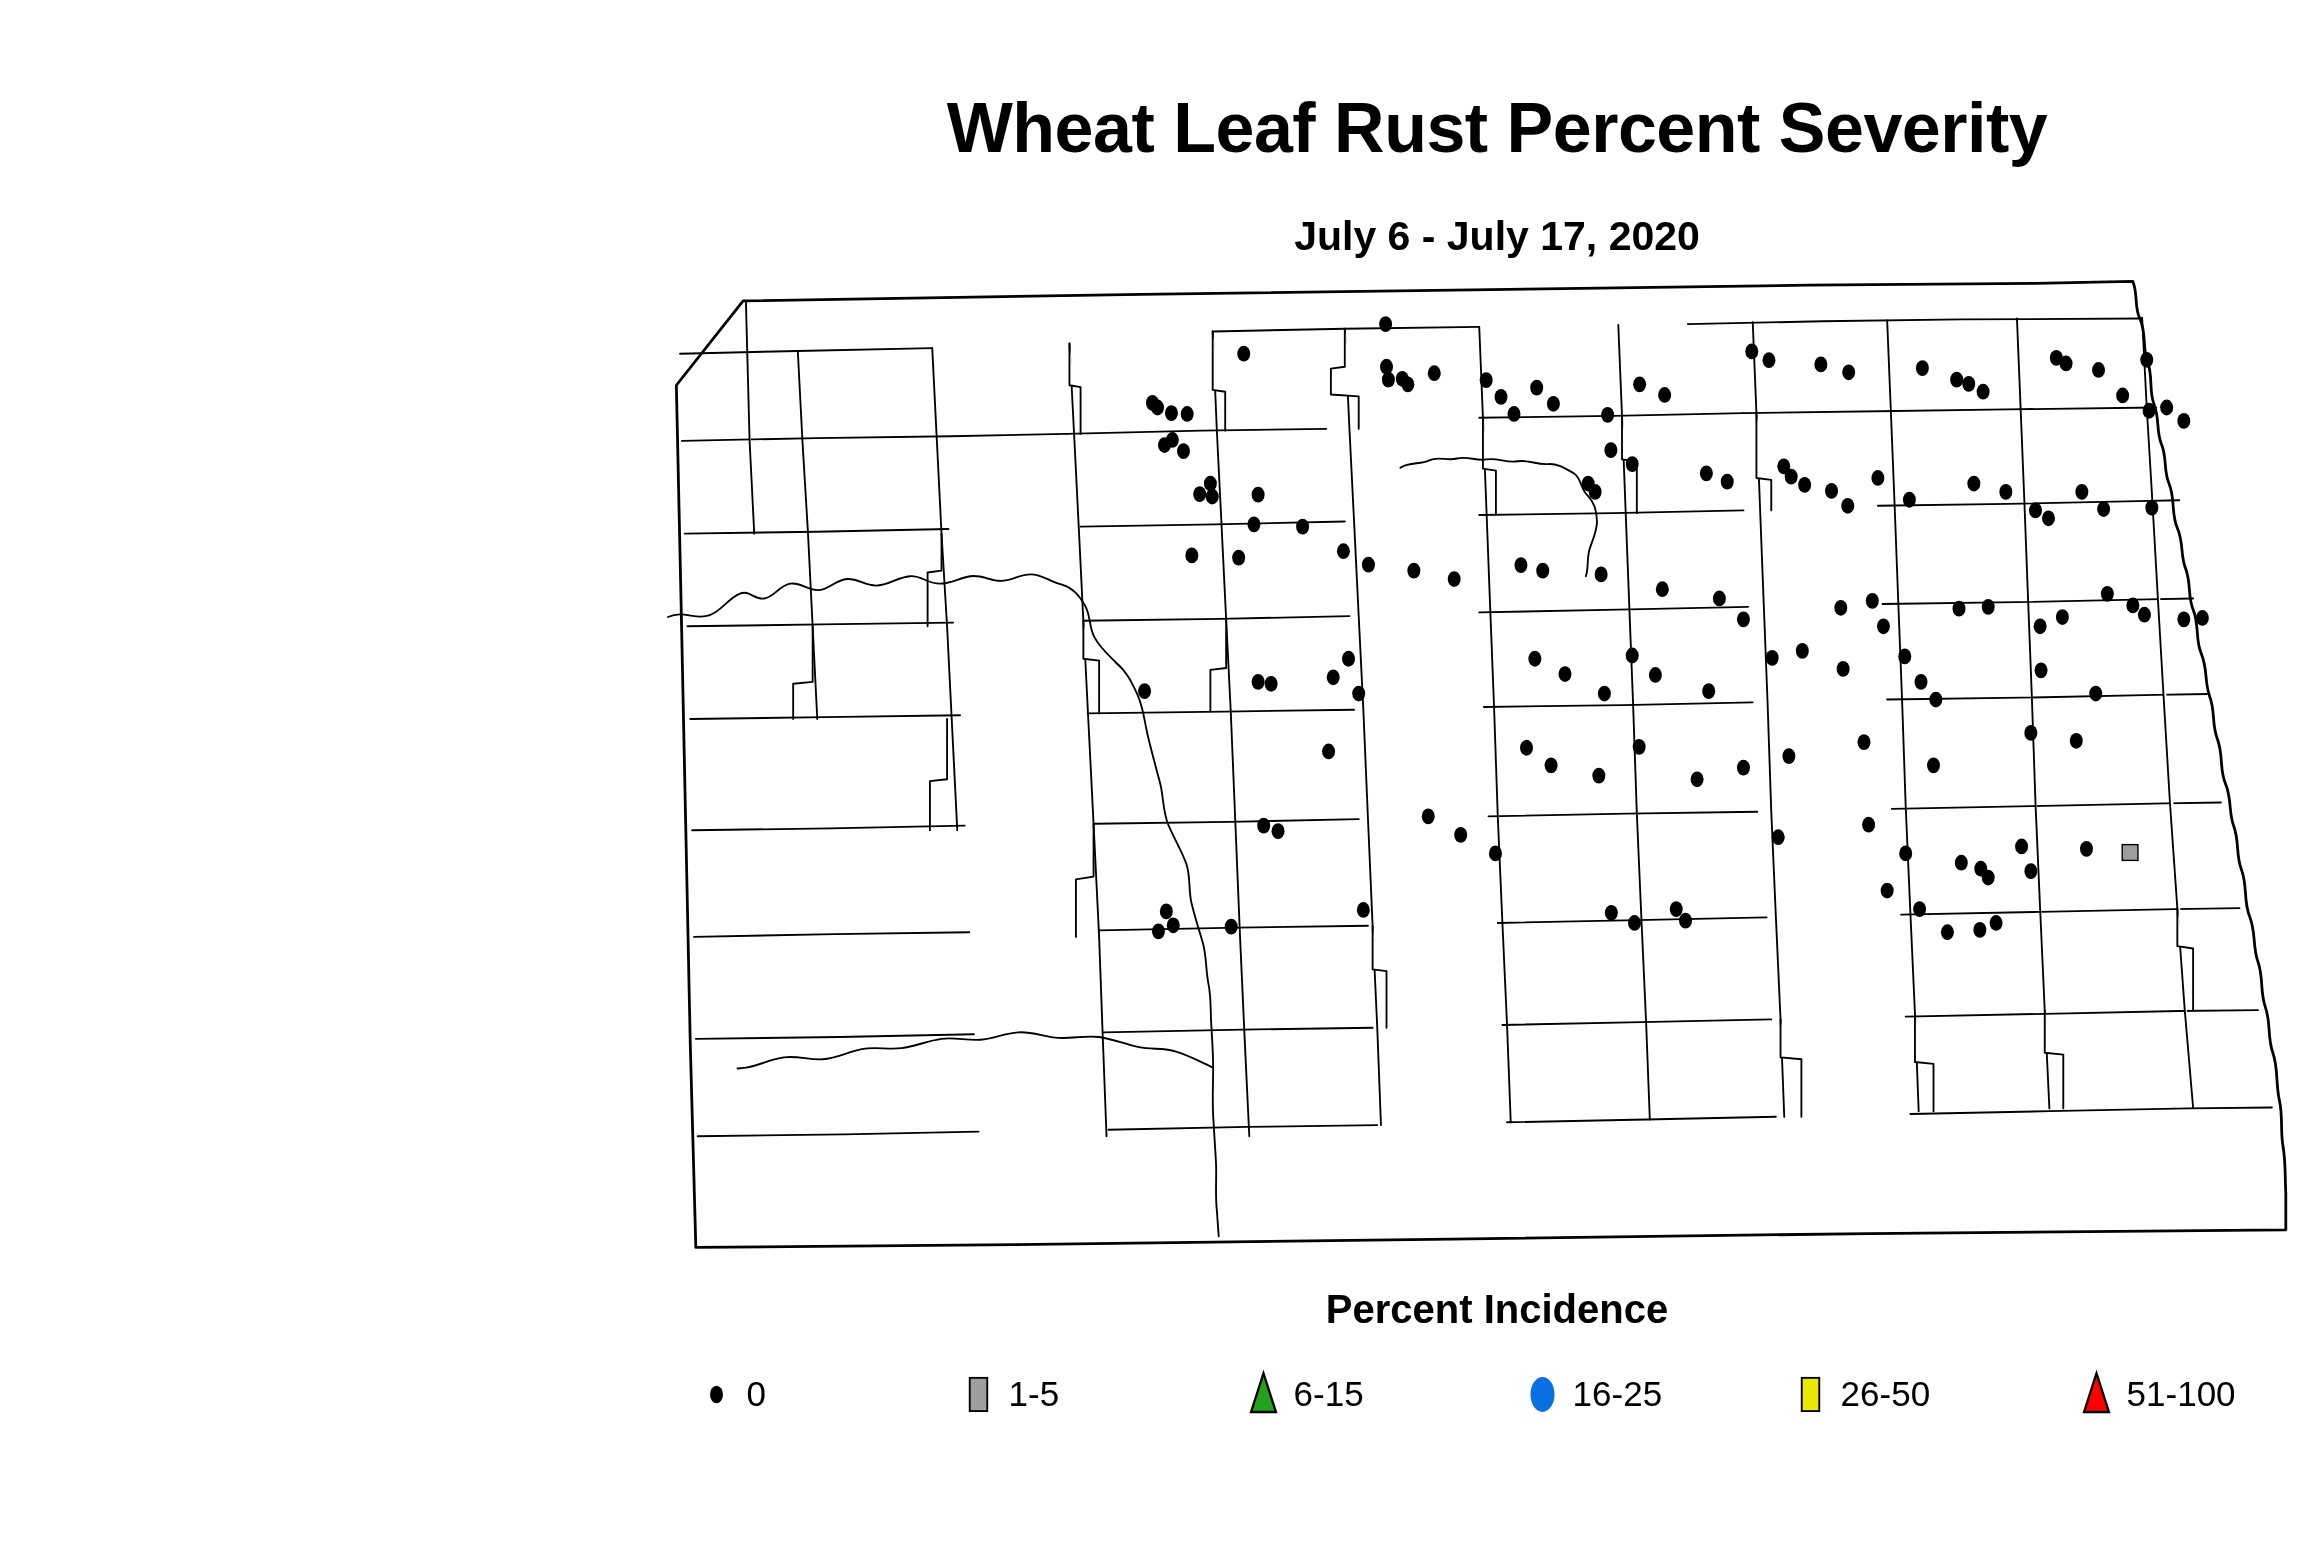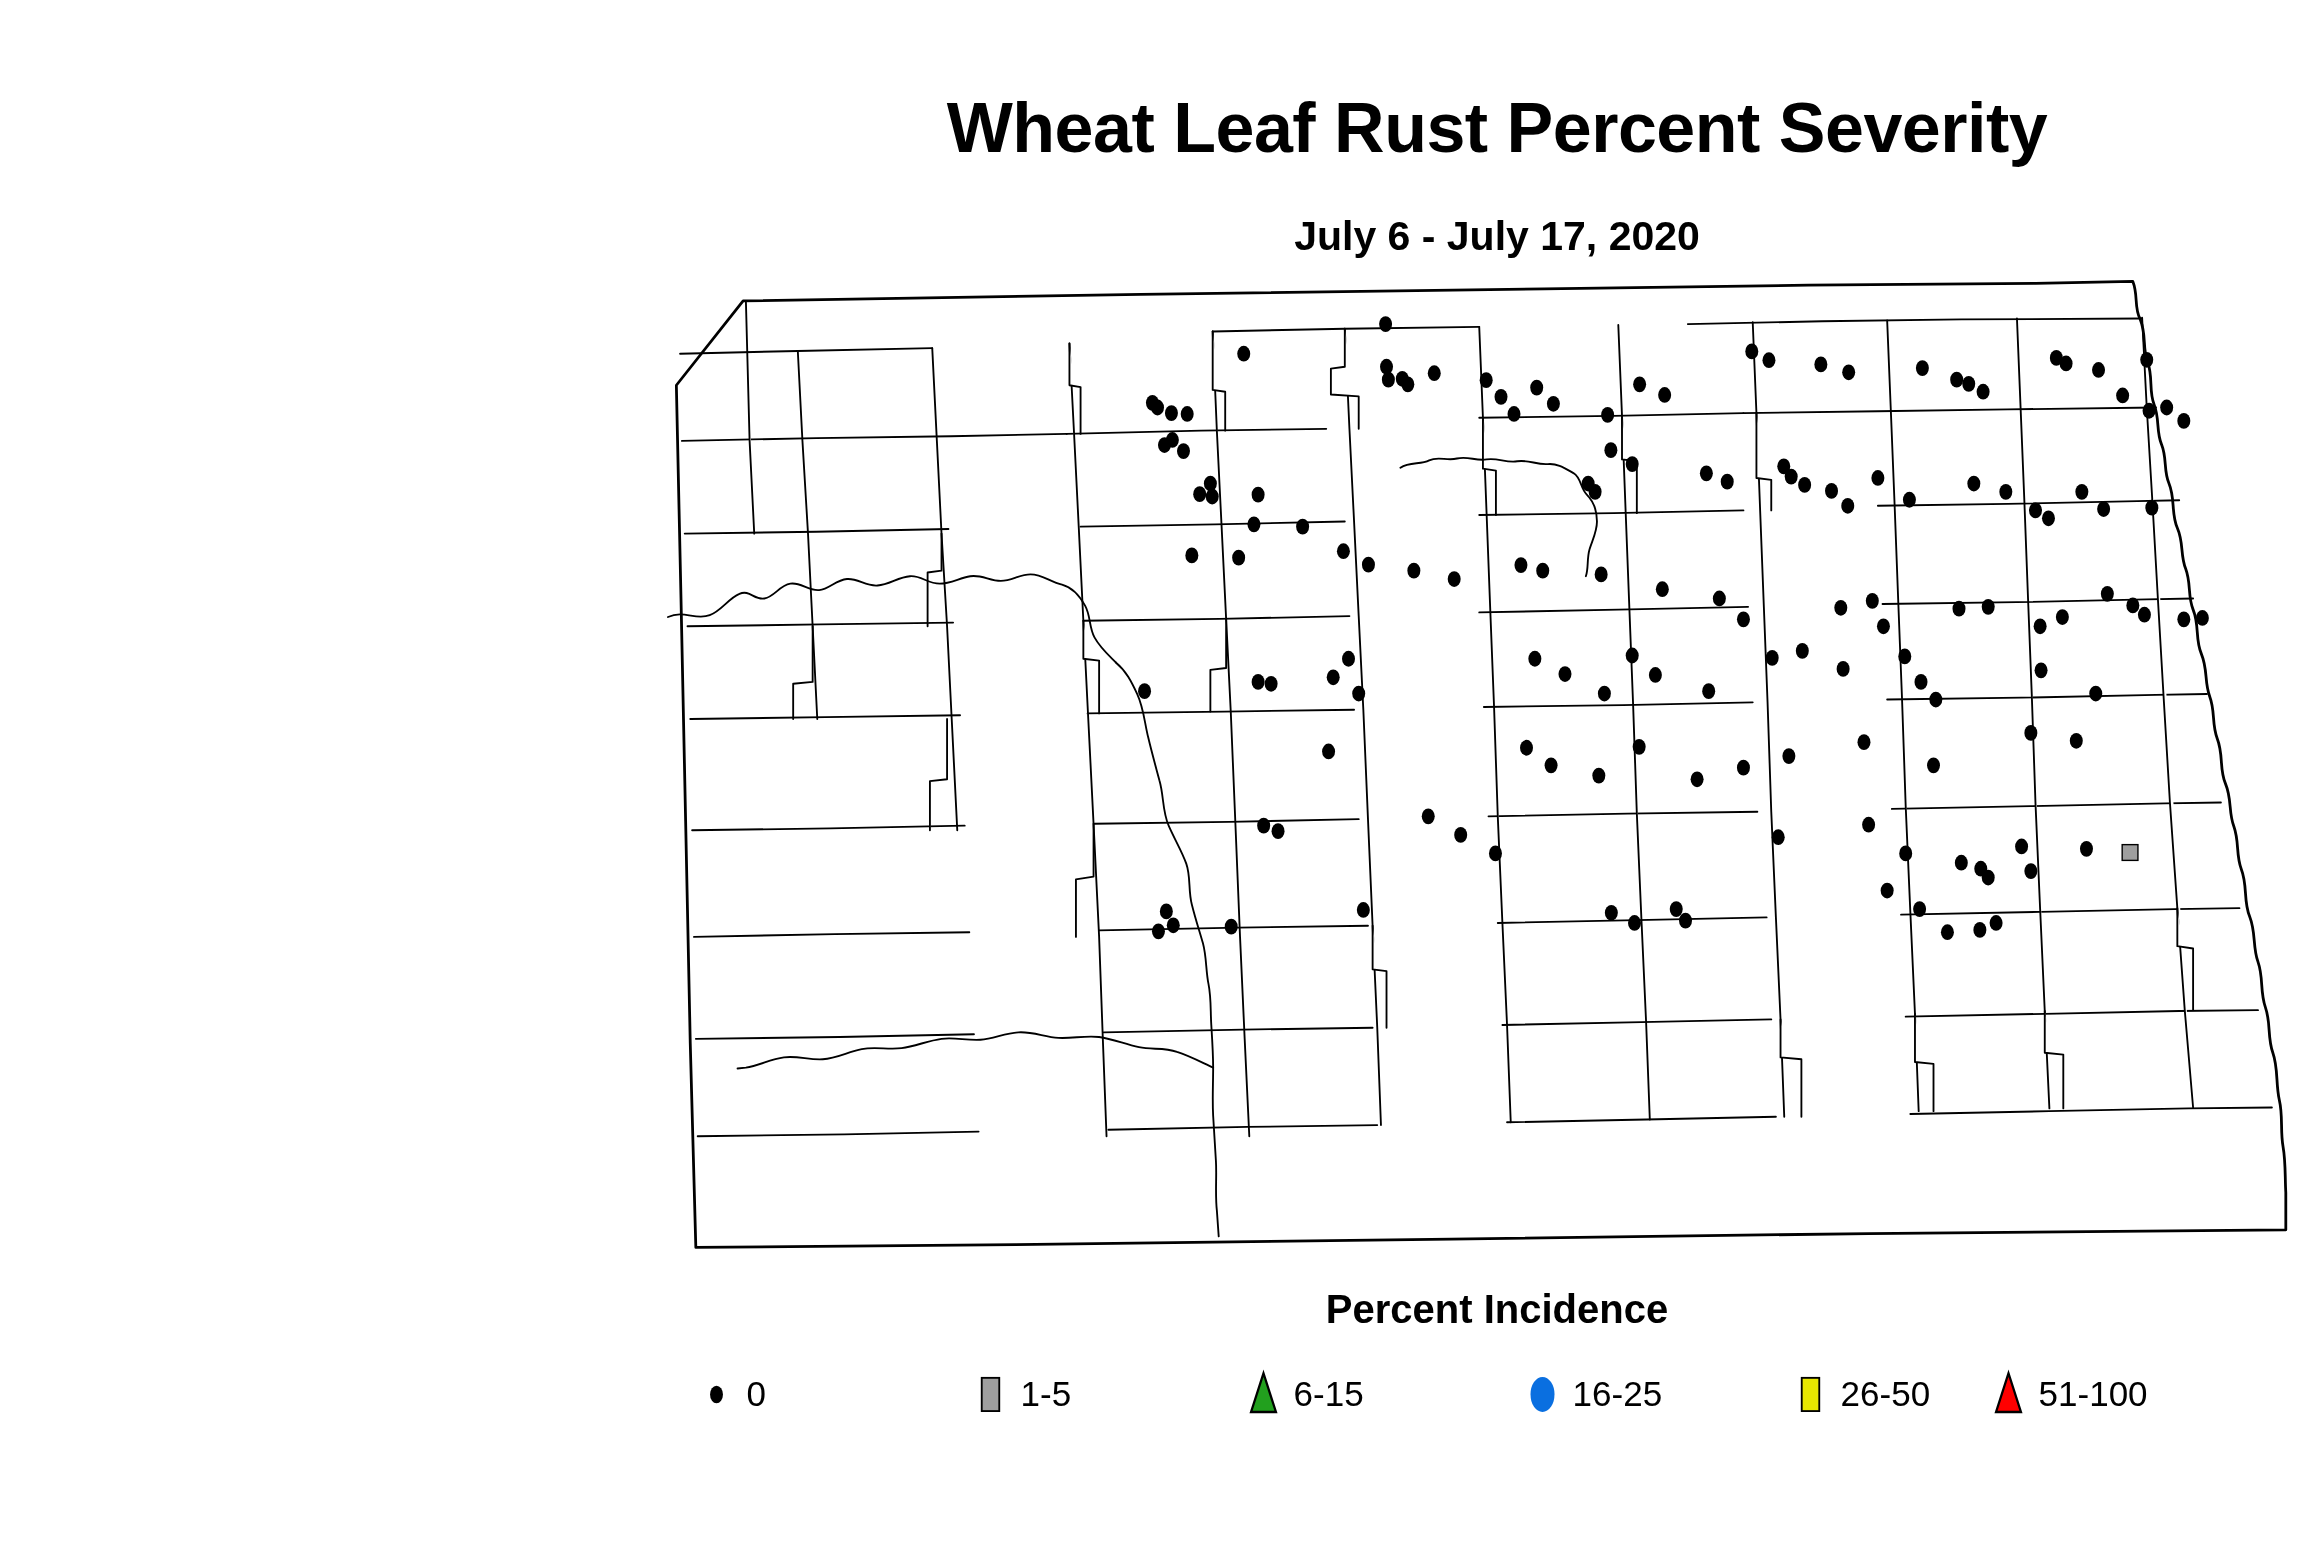--- a/index.html
+++ b/index.html
@@ -403,21 +403,21 @@
   <div id="legend-row">
 
   <div class="legend-item" style="left: 0px;">
         <div class="legend-sym">
           <svg width="51" height="60" viewBox="0 0 110 130">
             <ellipse cx="55" cy="66" rx="14" ry="19" fill="#000000"></ellipse>
           </svg>
         </div>
         <div class="legend-label">0</div>
       </div>
-      <div class="legend-item" style="left: 274px;">
+      <div class="legend-item" style="left: 262px;">
         <div class="legend-sym">
           <svg width="51" height="60" viewBox="0 0 110 130">
             <rect x="36" y="30" width="38" height="72" fill="#9E9E9E" stroke="#000" stroke-width="4"></rect>
           </svg>
         </div>
         <div class="legend-label">1-5</div>
       </div>
       <div class="legend-item" style="left: 547px; text-align: right;">
         <div class="legend-sym">
           <svg width="51" height="60" viewBox="0 0 110 130">
@@ -435,21 +435,21 @@
         <div class="legend-label">16-25</div>
       </div>
       <div class="legend-item" style="left: 1094px;">
         <div class="legend-sym">
           <svg width="51" height="60" viewBox="0 0 110 130">
             <rect x="36" y="30" width="38" height="72" fill="#E8E800" stroke="#000" stroke-width="4"></rect>
           </svg>
         </div>
         <div class="legend-label">26-50</div>
       </div>
-      <div class="legend-item" style="left: 1292px;">
+      <div class="legend-item" style="left: 1380px;">
         <div class="legend-sym">
           <svg width="51" height="60" viewBox="0 0 110 130">
             <polygon points="55,20 82,104 28,104" fill="#FF0000" stroke="#000" stroke-width="5"></polygon>
           </svg>
         </div>
         <div class="legend-label">51-100</div>
       </div>
     </div>
 
 </div>

